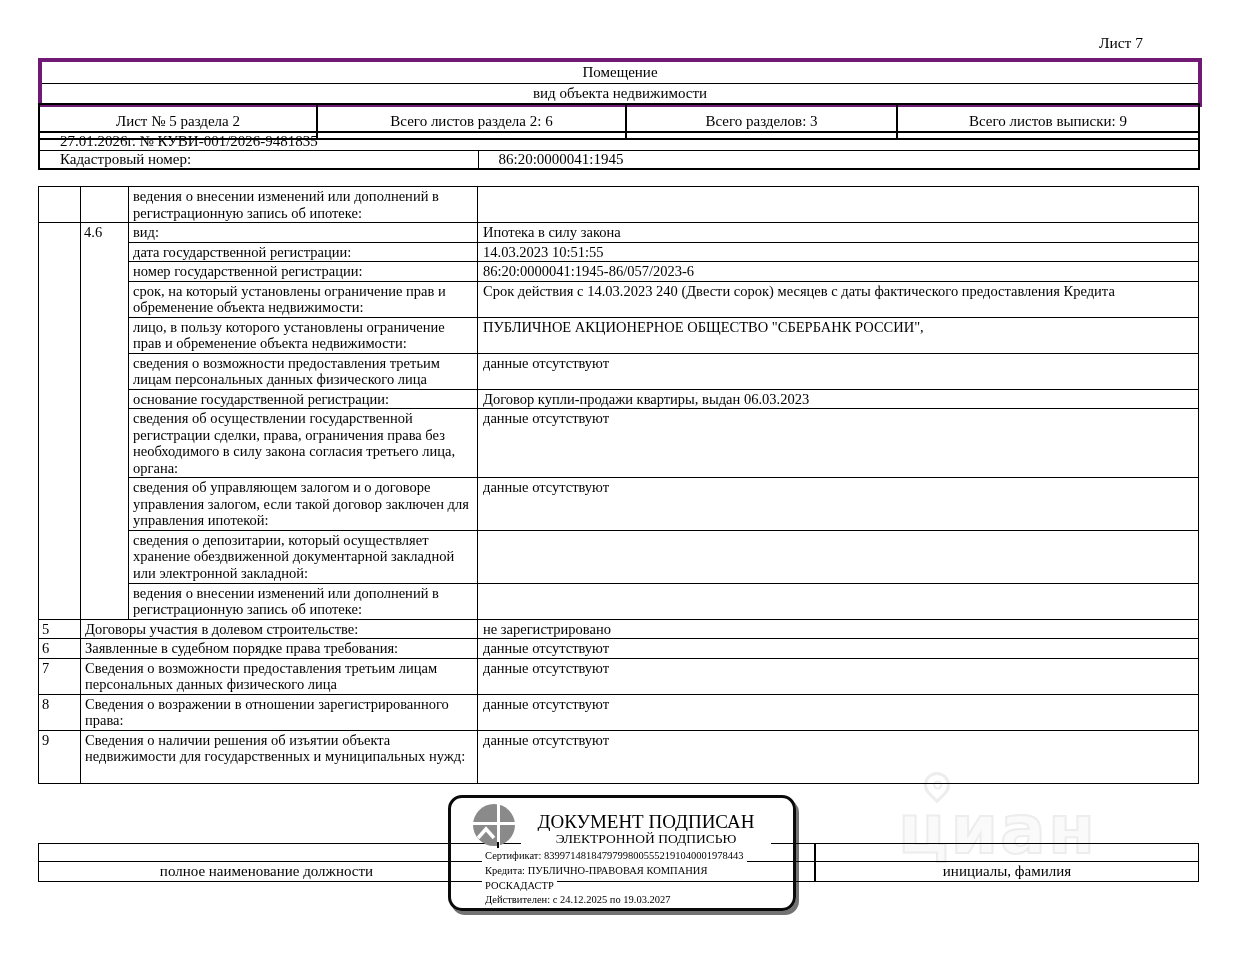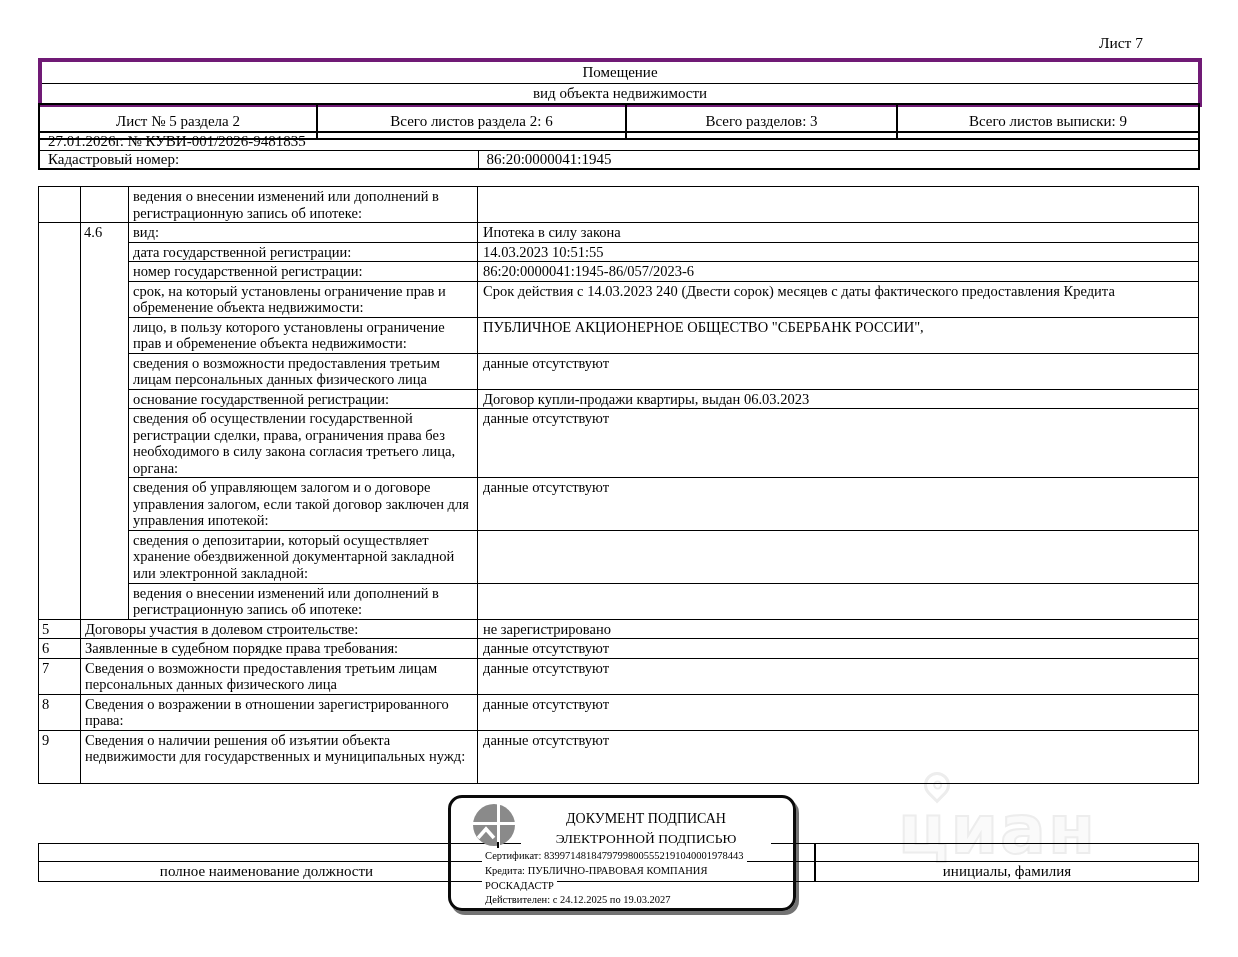--- a/index.html
+++ b/index.html
@@ -14,38 +14,38 @@
   table{border-collapse:collapse;table-layout:fixed;}
   .tblA{top:58px;left:38px;width:1160px;border:4px solid #701a75;}
   .tblA td{border:1.5px solid #000;text-align:center;font-size:15px;padding:1px 2px;}
   .tblA .r1 td{height:19px;}
   .tblA .r2 td{height:16px;}
 
   .tblB{top:103px;left:38px;width:1160px;border:2px solid #000;}
   .tblB td{border:2px solid #000;text-align:center;font-size:15px;height:16px;padding:8px 2px;}
 
   .tblC{top:131px;left:38px;width:1160px;border:2px solid #000;}
-  .tblC td{border:1px solid #000;font-size:15px;padding:0 8px;height:16px;text-align:left;vertical-align:middle;}
+  .tblC td{border:1px solid #000;font-size:15px;padding:0 20px;height:16px;text-align:left;vertical-align:middle;}
 
   
   .tblM{top:186px;left:38px;width:1160px;border:1.5px solid #000;}
   .tblM td{border:1px solid #000;font-size:14.5px;line-height:16.5px;padding:1px 4px;
            vertical-align:top;text-align:left;word-wrap:break-word;}
   .tblM .num{padding-left:3px;}
   .tblM .val{padding-left:5px;}
 
   
   .sigbox{border:1.5px solid #000;background:transparent;}
   .sig-caption{font-size:15px;text-align:center;}
 
   
   .stamp{left:448px;top:795px;width:342px;height:110px;border:3px solid #0a0a0a;border-radius:14px;
          background:transparent;box-shadow:3px 4px 0 rgba(0,0,0,0.55);z-index:5;}
   .stamp .wbg{position:absolute;background:#fff;}
-  .stamp .t1{left:70px;top:13px;width:250px;text-align:center;font-size:14px;}
+  .stamp .t1{left:70px;top:13px;width:250px;text-align:center;font-size:19px;}
   .stamp .t2{left:70px;top:33px;width:250px;text-align:center;font-size:13.5px;}
   .stamp .small{font-size:10.5px;line-height:13px;padding:1px 3px;margin-left:16px;}
   .stamp .cert{left:15px;top:50px;}
   .stamp .own{left:15px;top:65px;}
   .stamp .own2{left:15px;top:80px;}
   .stamp .valid{left:15px;top:94px;}
   .stamp-stem{position:absolute;left:46px;top:44px;width:2px;height:10px;background:#000;}
 
   
   .watermark{left:898px;top:772px;width:260px;height:110px;z-index:1;pointer-events:none;}

